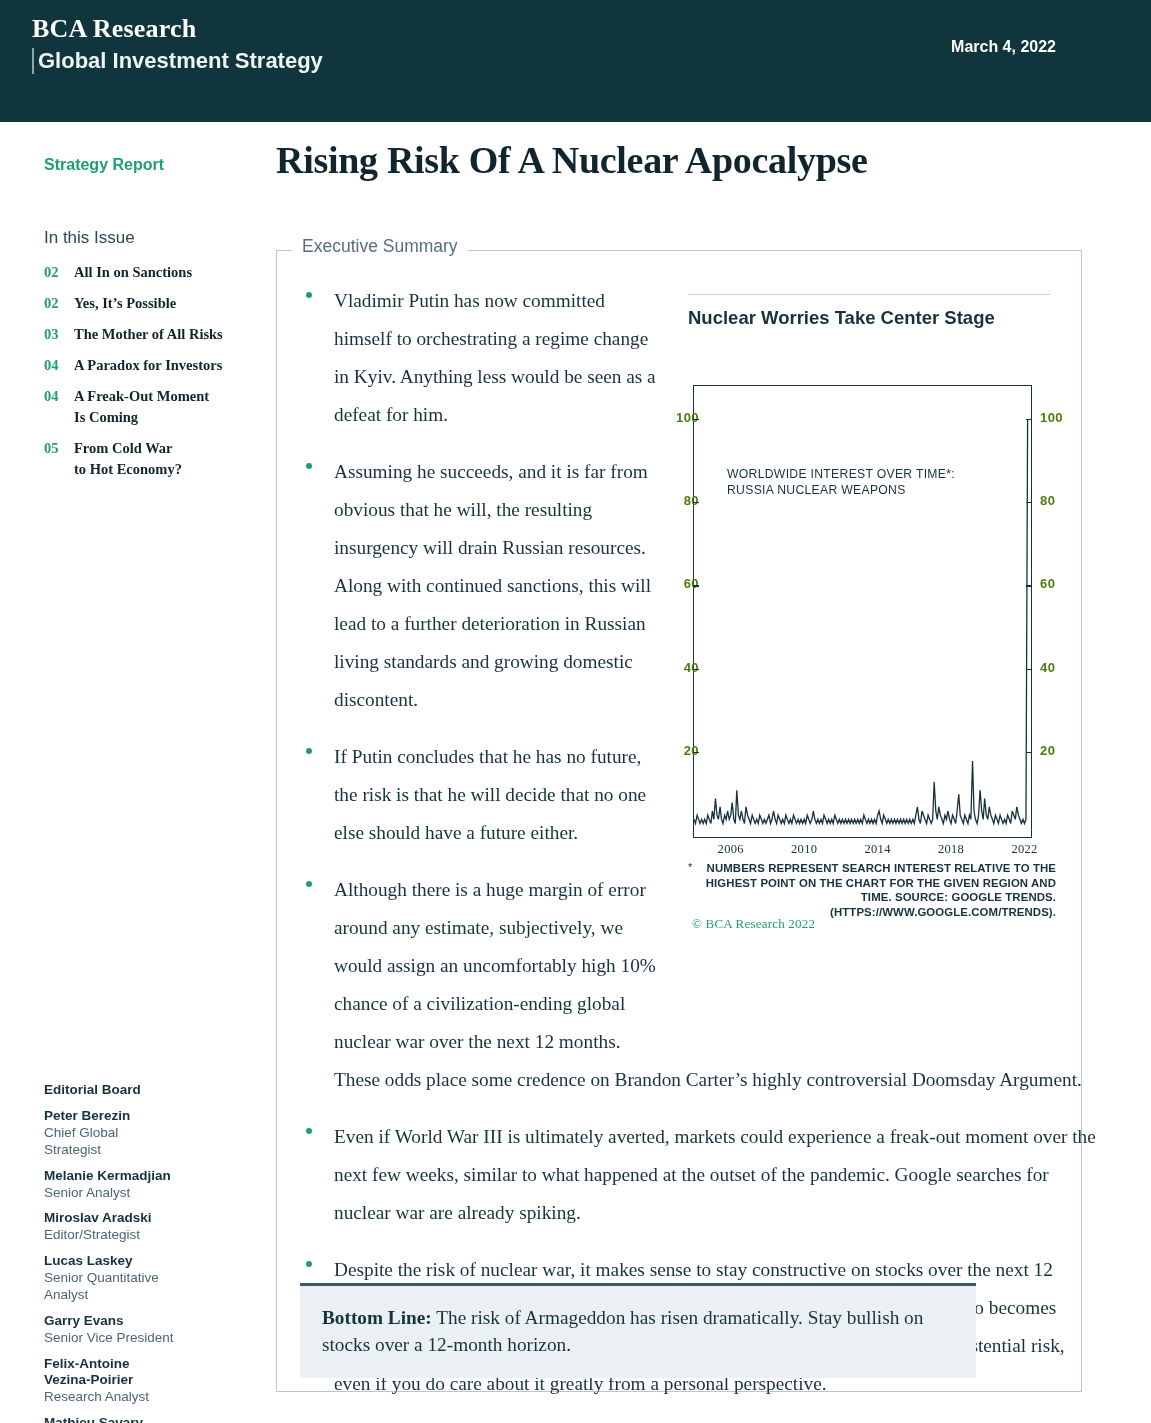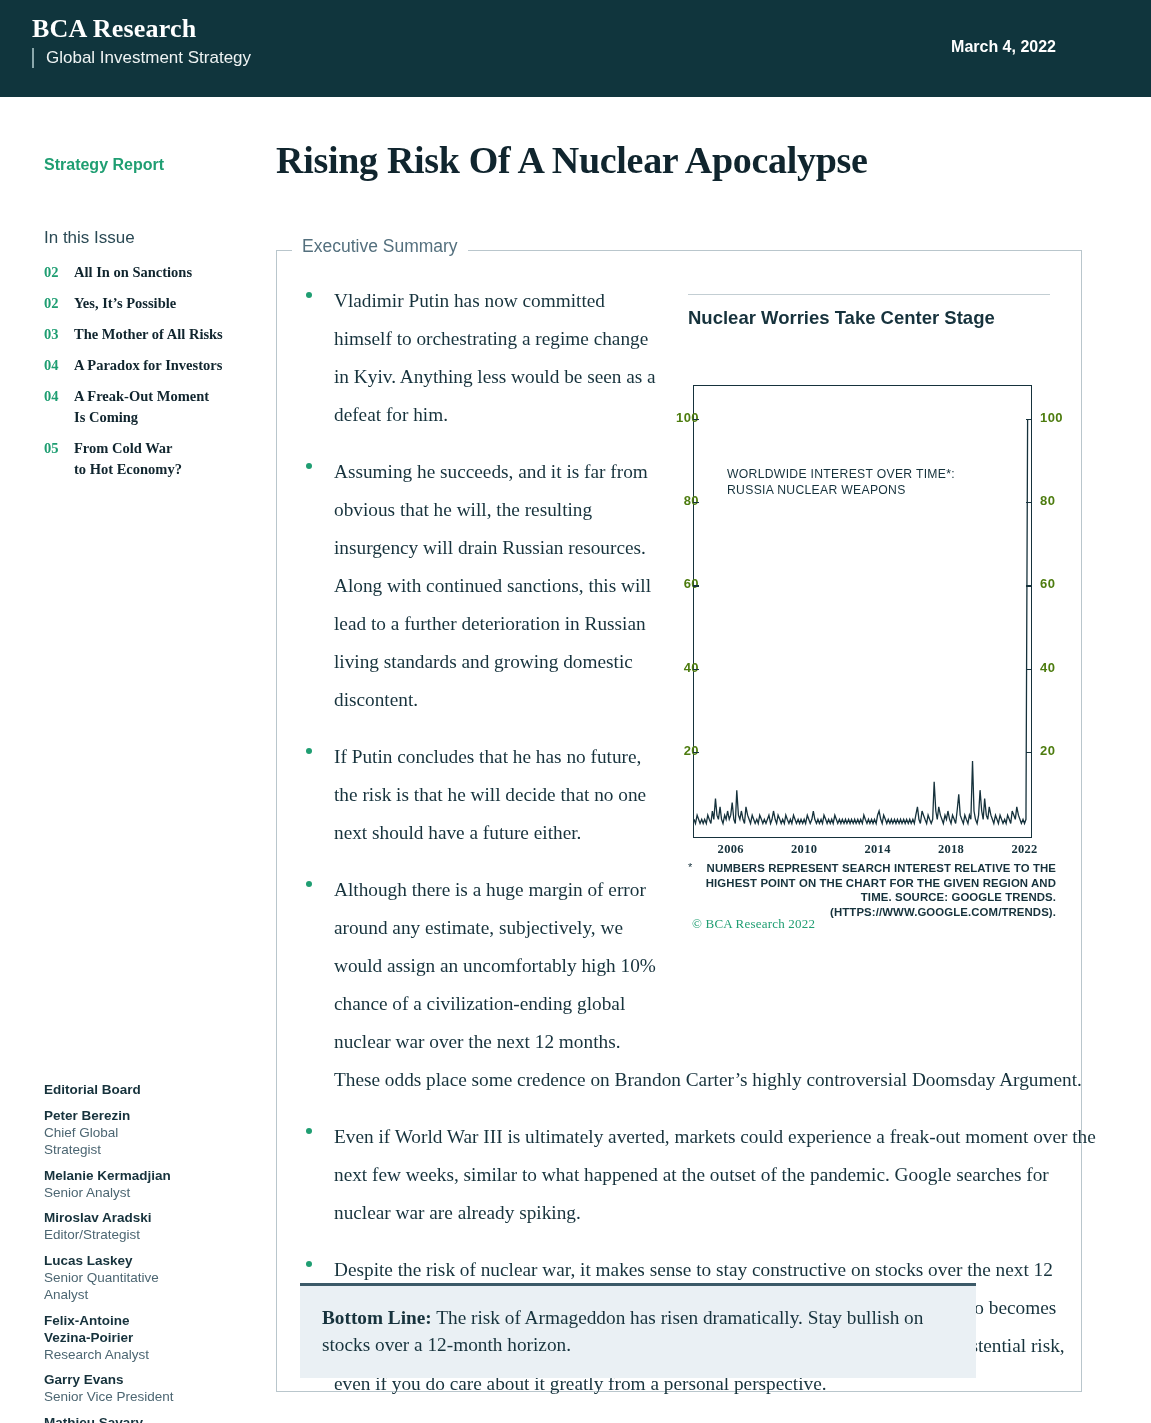--- a/index.html
+++ b/index.html
@@ -7,33 +7,33 @@
     width:1151px;height:1423px;
     background:#ffffff;
     font-family:"Liberation Sans", sans-serif;
     color:#1d3c47;
     overflow:hidden;
     position:relative;
   }
 
   
   .masthead{
-    position:absolute;left:0;top:0;width:1151px;height:97px;
+    position:absolute;left:0;top:0;width:1151px;height:122px;
     background:#10353d;
   }
   .brand{position:absolute;left:32px;top:15px;}
   .brand-name{
     font-family:"Liberation Serif", serif;
     font-weight:bold;font-size:26px;color:#ffffff;
     letter-spacing:.2px;line-height:1.1;
   }
   .brand-sub{
-    margin-top:4px;padding-left:12px;
+    margin-top:4px;padding-left:4px;
     border-left:2px solid #8aa7ab;
-    font-size:17px;color:#eef3f3;font-weight:400;
+    font-size:22px;color:#eef3f3;font-weight:700;
     line-height:1.2;
   }
   .issue-date{
     position:absolute;right:95px;top:38px;
     font-size:16px;color:#ffffff;font-weight:bold;
   }
 
   
   .rail{position:absolute;left:44px;top:120px;width:215px;}
   .rail-kicker{
@@ -131,21 +131,21 @@
   .ax-right{left:352px;text-align:left;width:42px;}
   .tick{position:absolute;width:6px;height:1.4px;background:#16323c;}
   .series-note{
     position:absolute;left:33px;top:80px;
     font-size:12.2px;font-weight:normal;color:#16323c;
     line-height:16px;letter-spacing:.3px;
   }
   .xax{position:absolute;left:5px;top:501px;width:339px;height:16px;}
   .xtick-lab{
     position:absolute;font-family:"Liberation Serif", serif;
-    font-size:12.5px;font-weight:bold;color:#16323c;
+    font-size:12.5px;font-weight:normal;color:#16323c;
     transform:translateX(-50%);letter-spacing:.3px;
   }
   .chart-foot{
     position:absolute;left:0;top:520px;width:368px;
     font-size:11.4px;font-weight:bold;color:#16323c;
     line-height:14.6px;letter-spacing:.1px;
   }
   .foot-star{position:absolute;left:0;top:520px;font-size:11px;color:#16323c;}
   .copyline{
     position:absolute;left:4px;top:575px;
@@ -208,43 +208,43 @@
       </div>
       <div class="board-person">
         <div class="board-name">Miroslav Aradski</div>
         <div class="board-role">Editor/Strategist</div>
       </div>
       <div class="board-person">
         <div class="board-name">Lucas Laskey</div>
         <div class="board-role">Senior Quantitative<br>Analyst</div>
       </div>
       <div class="board-person">
+        <div class="board-name">Garry Evans</div>
+        <div class="board-role">Senior Vice President</div>
+      </div>
+      <div class="board-person">
         <div class="board-name">Felix-Antoine<br>Vezina-Poirier</div>
         <div class="board-role">Research Analyst</div>
-      </div>
-      <div class="board-person">
-        <div class="board-name">Garry Evans</div>
-        <div class="board-role">Senior Vice President</div>
       </div>
       <div class="board-person">
         <div class="board-name">Mathieu Savary</div>
       </div>
     </div>
 </div>
 
 <div class="title">Rising Risk Of A Nuclear Apocalypse</div>
 
 <div class="exec-panel"></div>
 <div class="exec-legend">Executive Summary</div>
 
 <div class="body-area">
   <div id="bullets">
       <div class="bul narrow">Vladimir Putin has now committed himself to orchestrating a regime change in Kyiv. Anything less would be seen as a defeat for him.</div>
       <div class="bul narrow">Assuming he succeeds, and it is far from obvious that he will, the resulting insurgency will drain Russian resources. Along with continued sanctions, this will lead to a further deterioration in Russian living standards and growing domestic discontent.</div>
-      <div class="bul narrow">If Putin concludes that he has no future, the risk is that he will decide that no one next should have a future either.</div>
+      <div class="bul narrow">If Putin concludes that he has no future, the risk is that he will decide that no one else should have a future either.</div>
       <div class="bul bul-wrap" style="width: 762px;"><div style="float: right; width: 432px; height: 168px;"></div>Although there is a huge margin of error around any estimate, subjectively, we would assign an uncomfortably high 10% chance of a civilization-ending global nuclear war over the next 12 months. These odds place some credence on Brandon Carter’s highly controversial Doomsday Argument.</div>
       <div class="bul wide">Even if World War III is ultimately averted, markets could experience a freak-out moment over the next few weeks, similar to what happened at the outset of the pandemic. Google searches for nuclear war are already spiking.</div>
       <div class="bul wide">Despite the risk of nuclear war, it makes sense to stay constructive on stocks over the next 12 months. If an ICBM is heading your way, the size and composition of your portfolio becomes irrelevant. Thus, from a purely financial perspective, you should largely ignore existential risk, even if you do care about it greatly from a personal perspective.</div>
     </div>
 </div>
 
 <div class="bottomline">
   <b>Bottom Line:</b><span> The risk of Armageddon has risen dramatically. Stay bullish on stocks over a 12-month horizon.</span>
 </div>
 

